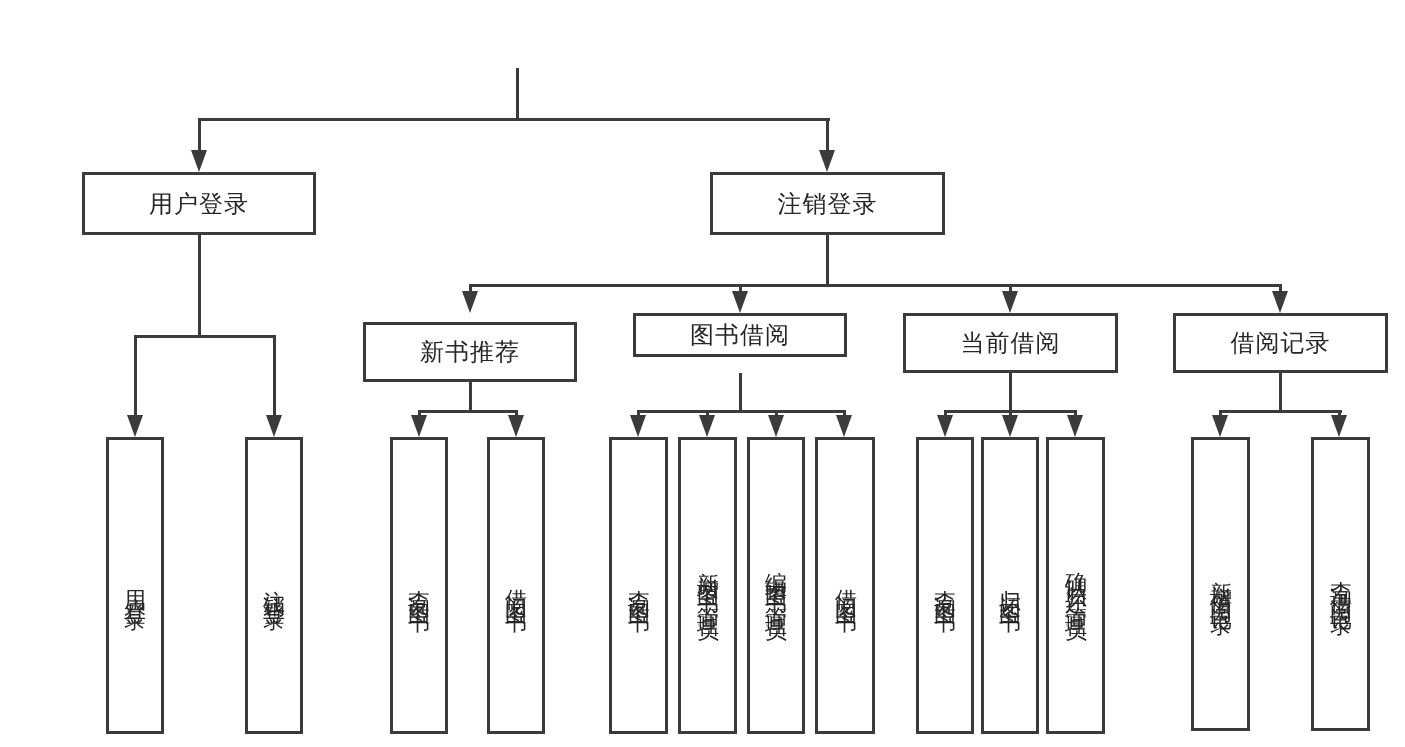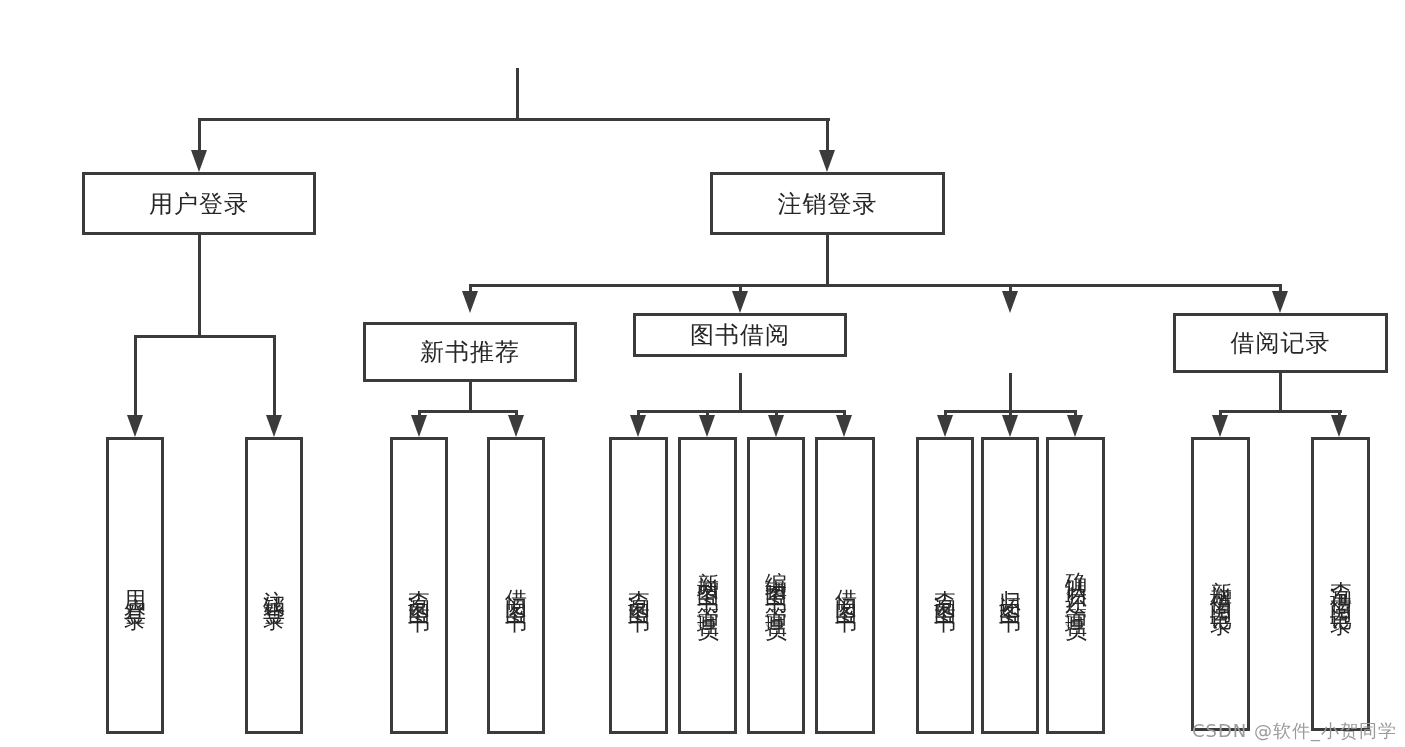--- a/index.html
+++ b/index.html
@@ -103,20 +103,21 @@
   <div class="arrow" style="left:462px;  top:291px;"></div>
   <div class="vline" style="left:739px;  top:284px; height:9px;"></div>
   <div class="arrow" style="left:732px;  top:291px;"></div>
   <div class="vline" style="left:1009px; top:284px; height:9px;"></div>
   <div class="arrow" style="left:1002px; top:291px;"></div>
   <div class="vline" style="left:1279px; top:284px; height:9px;"></div>
   <div class="arrow" style="left:1272px; top:291px;"></div>
 
   <div class="box" style="left:363px;  top:322px; width:214px; height:60px;">新书推荐</div>
   <div class="box" style="left:633px;  top:313px; width:214px; height:44px;">图书借阅</div>
+  <div class="box" style="left:903px;  top:313px; width:215px; height:60px;">当前借阅</div>
   <div class="box" style="left:1173px; top:313px; width:215px; height:60px;">借阅记录</div>
 
   <div class="vline" style="left:469px; top:373px; height:40px;"></div>
   <div class="hline" style="left:418px; top:410px; width:100px;"></div>
   <div class="vline" style="left:418px; top:410px; height:7px;"></div>
   <div class="arrow" style="left:411px; top:415px;"></div>
   <div class="vline" style="left:515px; top:410px; height:7px;"></div>
   <div class="arrow" style="left:508px; top:415px;"></div>
 
   <div class="vline" style="left:739px; top:373px; height:40px;"></div>
@@ -157,15 +158,14 @@
   <div class="vbox" style="left:747px;  top:437px; width:58px; height:297px;">编辑图书（管理员）</div>
   <div class="vbox" style="left:815px;  top:437px; width:60px; height:297px;">借阅图书</div>
 
   <div class="vbox" style="left:916px;  top:437px; width:58px; height:297px;">查询图书</div>
   <div class="vbox" style="left:981px;  top:437px; width:58px; height:297px;">归还图书</div>
   <div class="vbox" style="left:1046px; top:437px; width:59px; height:297px;">确认归还（管理员）</div>
 
   <div class="vbox" style="left:1191px; top:437px; width:59px; height:294px;">新增借阅记录</div>
   <div class="vbox" style="left:1311px; top:437px; width:59px; height:294px;">查询借阅记录</div>
 
-  <div class="watermark">CSDN @软件_小贺同学</div>
 
 </div>
 
 </body></html>

